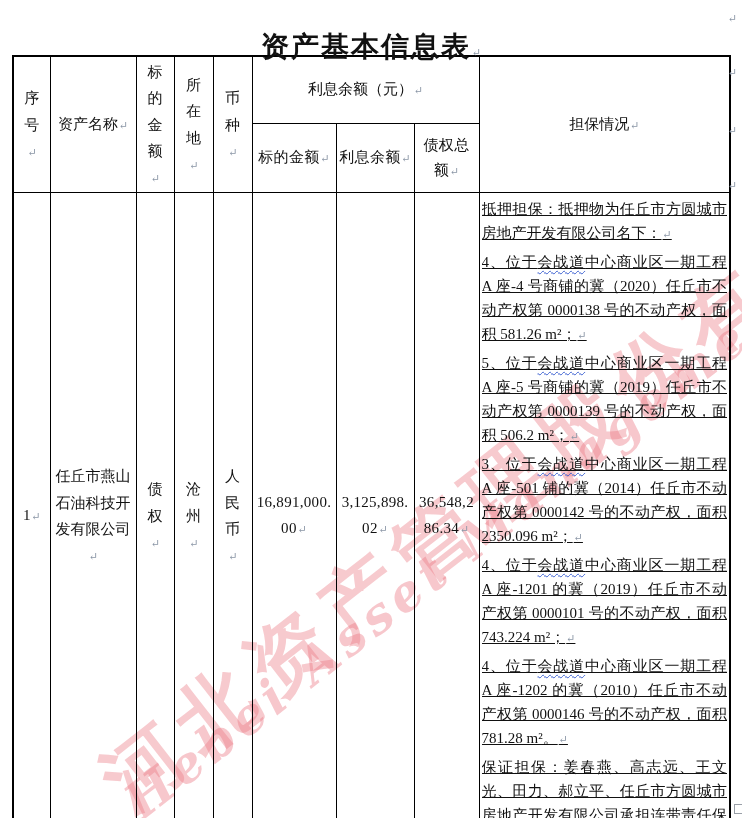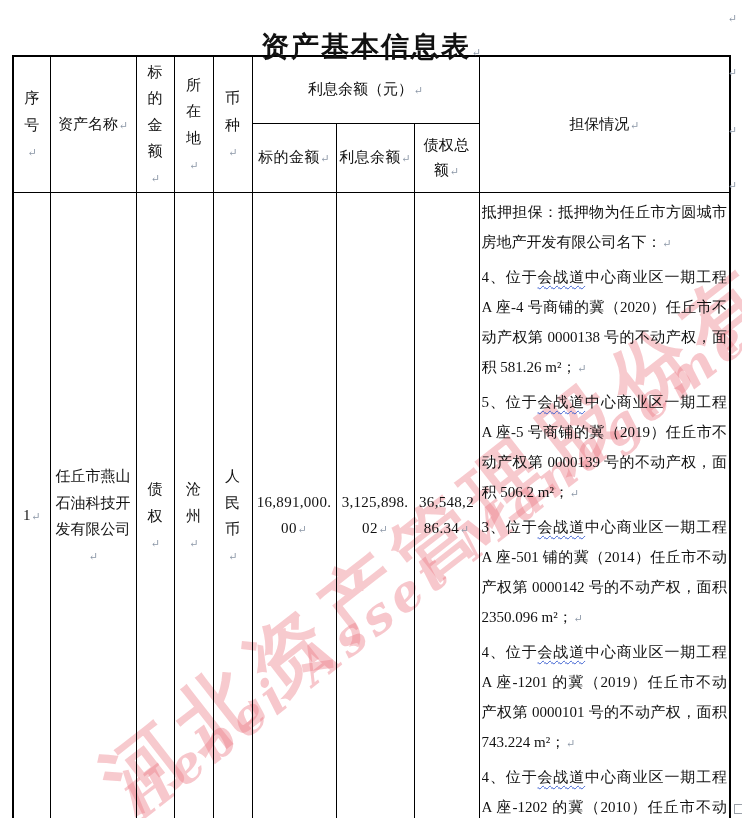--- a/index.html
+++ b/index.html
@@ -68,22 +68,22 @@
   .stack{
     display:inline-block;width:1.12em;word-break:break-all;
     line-height:1.75;text-align:center;
   }
   td.namecell{padding:0 9px;line-height:1.75;word-break:break-all;}
   td.moneycell{padding:0 2px;line-height:1.7;word-break:break-all;letter-spacing:0.3px;}
 
   td.gcell{vertical-align:top;text-align:left;padding:3px 4px 0 4px;}
   .gwrap{height:637px;overflow:hidden;}
   .gpara{
-    font-size:15px;line-height:30px;margin:0 0 4px 0;
-    text-align:justify;word-break:break-all;
+    font-size:15px;line-height:24px;margin:0 0 4px 0;
+    text-align:justify;word-break:break-all;text-decoration:underline;
   }
   .gpara .wavy{
     text-decoration:underline;text-decoration-style:wavy;
     text-decoration-color:#3a5fd0;text-decoration-thickness:1px;
     text-underline-offset:3px;
   }
 </style>
 </head>
 <body>
 

